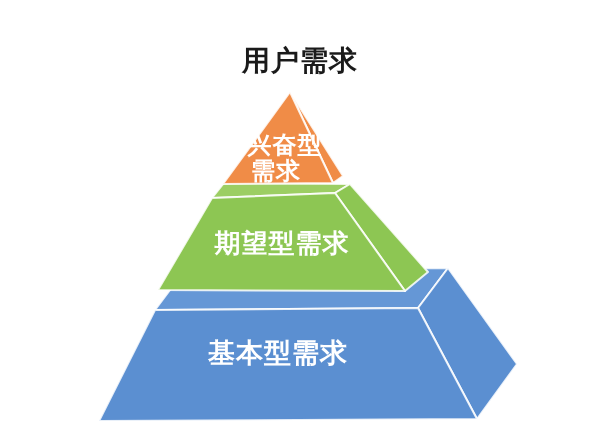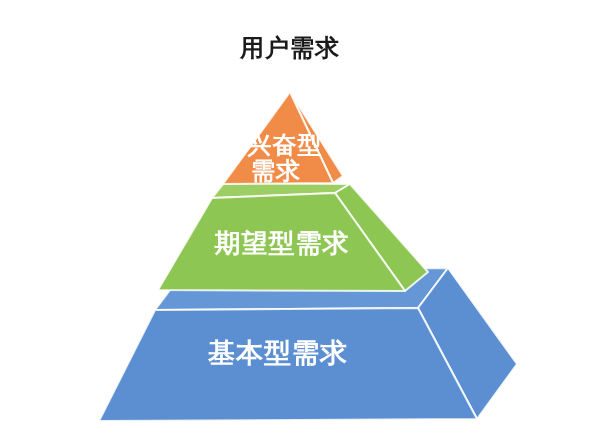--- a/index.html
+++ b/index.html
@@ -14,25 +14,25 @@
     height: 446px;
     background: #ffffff;
     overflow: hidden;
   }
   .diagram-title {
     position: absolute;
     top: 30px;
     left: 0;
     width: 576px;           
     text-align: center;
-    font-size: 24px;
+    font-size: 28px;
     font-weight: 700;
     letter-spacing: 1px;
     color: #1a1a1a;
-    margin: 2px;
+    margin: 12px;
   }
   svg.pyramid {
     position: absolute;
     top: 0;
     left: 0;
   }
   svg.pyramid polygon {
     stroke: #ffffff;
     stroke-opacity: 0.85;
     stroke-width: 2;

